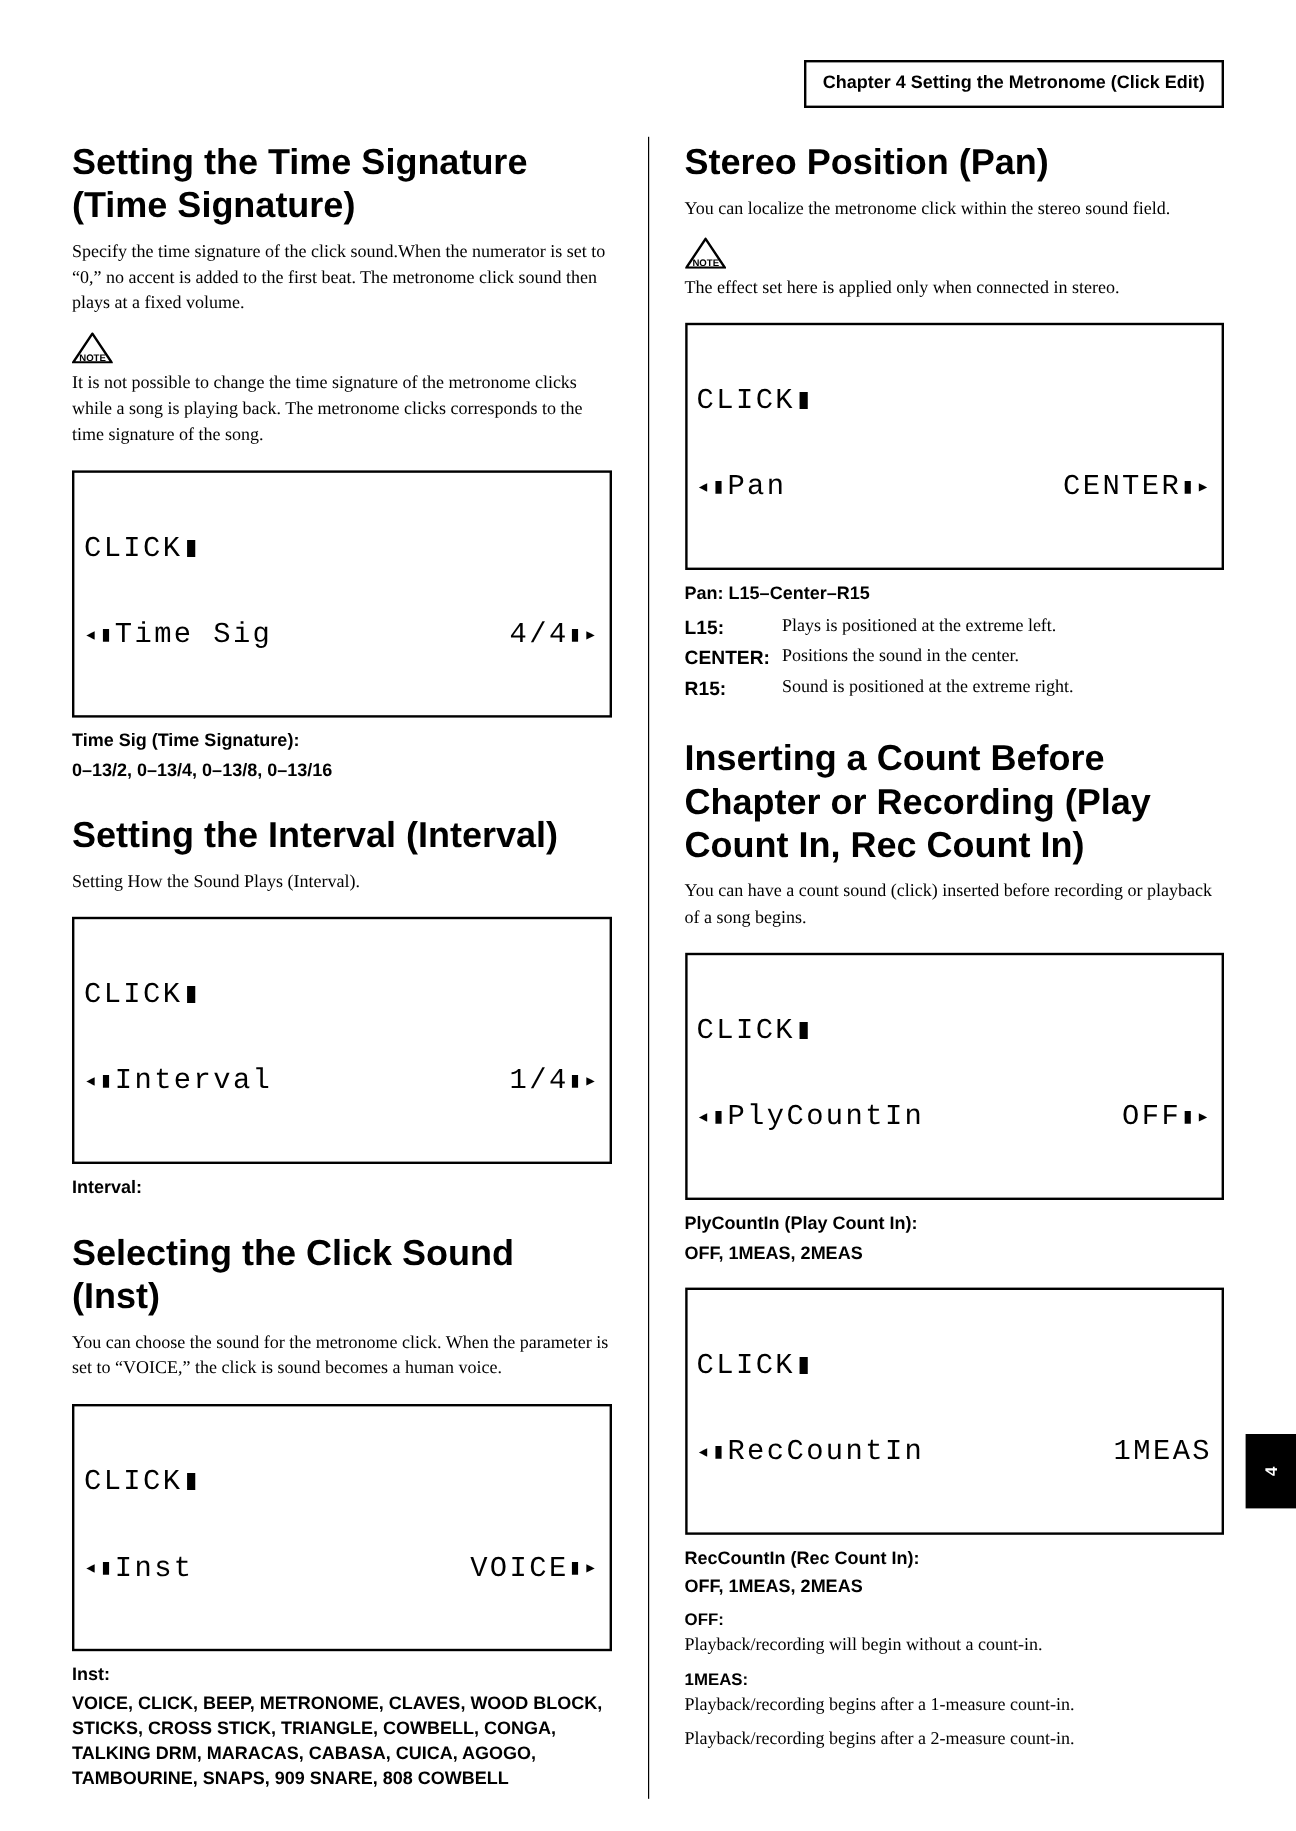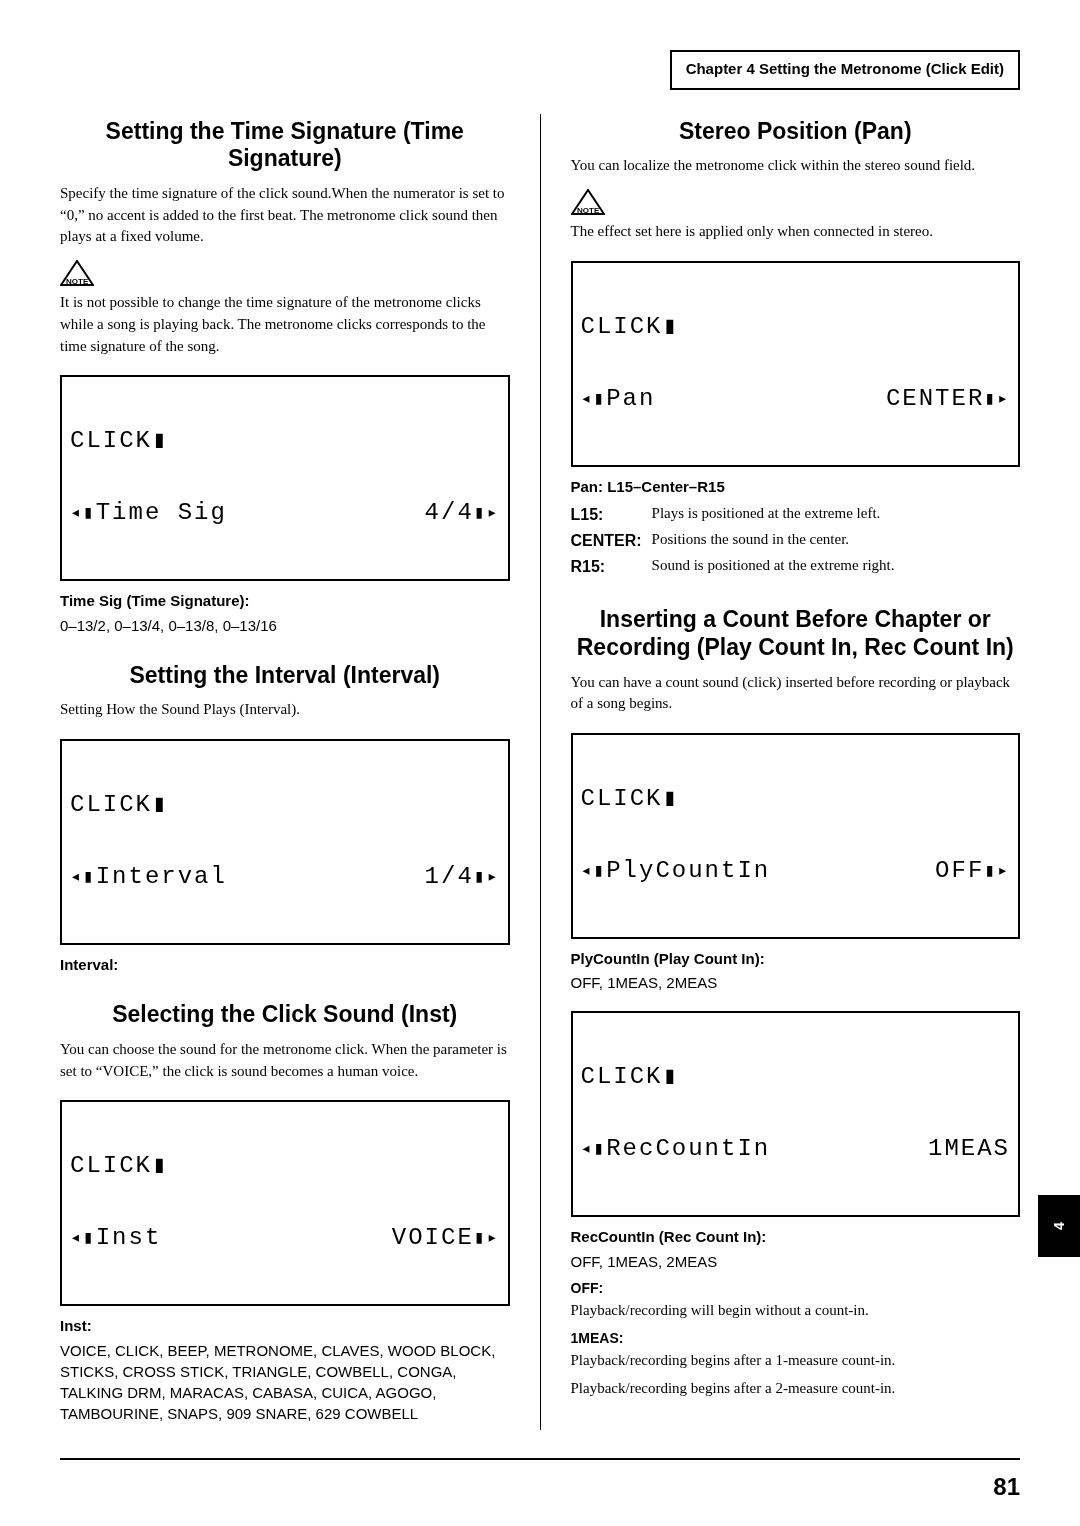--- a/index.html
+++ b/index.html
@@ -36,24 +36,23 @@
     position: relative;
   }
   .vsep {
     width: 1px;
     background: #000;
     align-self: stretch;
   }
   h2 {
     font-family: Arial, Helvetica, sans-serif;
     font-weight: bold;
-    font-size: 23px;
+    font-size: 30px;
     margin: 26px 0 10px 0;
     line-height: 1.2;
-    text-align: center;
   }
   h2.top { margin-top: 4px; }
   p { margin: 6px 0 12px 0; }
   .note-row {
     display: flex;
     align-items: center;
     margin: 8px 0 6px 0;
   }
   .note-icon {
     width: 34px;
@@ -62,21 +61,21 @@
   }
   .param-title {
     font-family: Arial, Helvetica, sans-serif;
     font-weight: bold;
     font-size: 15px;
     margin: 10px 0 3px 0;
     line-height: 1.35;
   }
   .param-values {
     font-family: Arial, Helvetica, sans-serif;
-    font-weight: normal;
+    font-weight: bold;
     font-size: 15px;
     margin: 0 0 6px 0;
     line-height: 1.4;
   }
   .lcd {
     border: 2px solid #000;
     margin: 18px 0 10px 0;
     padding: 4px 8px 6px 8px;
     font-family: "Courier New", Courier, monospace;
     font-size: 24px;
@@ -193,21 +192,21 @@
 
       <h2>Selecting the Click Sound (Inst)</h2>
       <p>You can choose the sound for the metronome click. When the parameter is set to “VOICE,” the click is sound becomes a human voice.</p>
 
       <div class="lcd">
         <div class="line1"><span>CLICK</span>▮</div>
         <div class="line2"><span class="arrow-l">◂▮</span> <span>Inst</span><span class="spacer"></span><span>VOICE</span> <span class="arrow-r">▮▸</span></div>
       </div>
 
       <div class="param-title">Inst:</div>
-      <div class="param-values">VOICE, CLICK, BEEP, METRONOME, CLAVES, WOOD BLOCK, STICKS, CROSS STICK, TRIANGLE, COWBELL, CONGA, TALKING DRM, MARACAS, CABASA, CUICA, AGOGO, TAMBOURINE, SNAPS, 909 SNARE, 629 COWBELL</div>
+      <div class="param-values">VOICE, CLICK, BEEP, METRONOME, CLAVES, WOOD BLOCK, STICKS, CROSS STICK, TRIANGLE, COWBELL, CONGA, TALKING DRM, MARACAS, CABASA, CUICA, AGOGO, TAMBOURINE, SNAPS, 909 SNARE, 808 COWBELL</div>
     </div>
 
     <div class="vsep"></div>
 
     <div class="col">
 
       <h2 class="top">Stereo Position (Pan)</h2>
       <p>You can localize the metronome click within the stereo sound field.</p>
 
       <div class="note-row">

